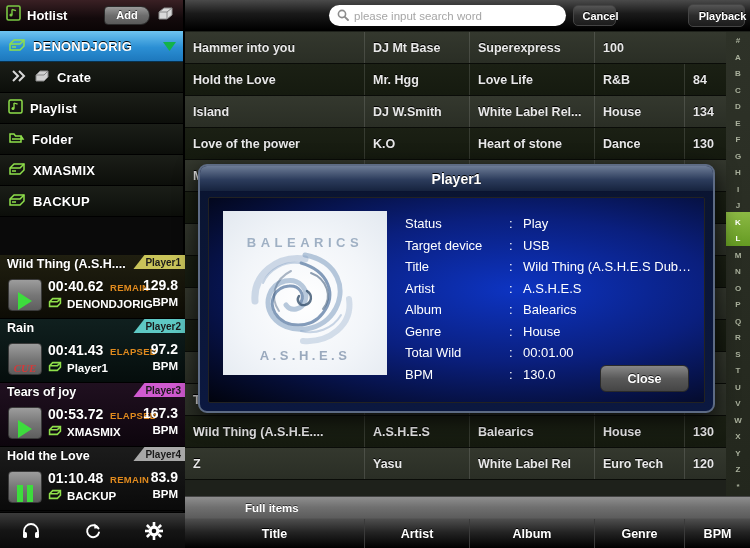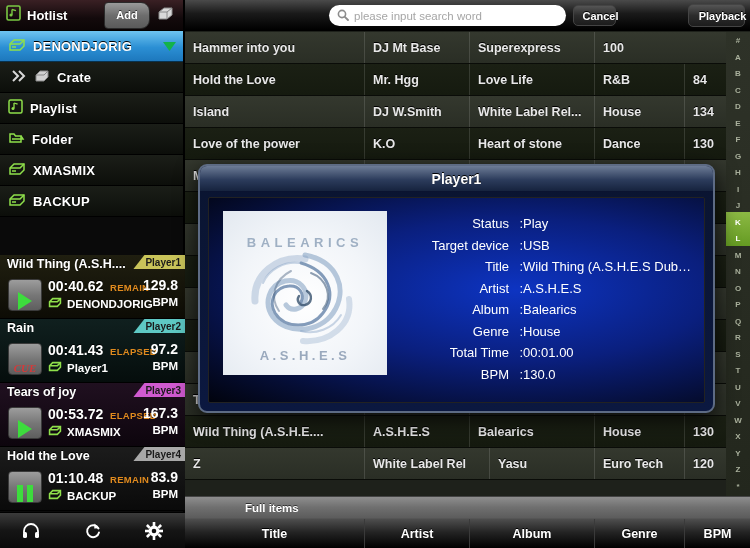--- a/index.html
+++ b/index.html
@@ -21,21 +21,21 @@
     height: 31px; width: 100%;
     background: linear-gradient(#3a2024, #130a0c 60%, #0b0506);
     display: flex; align-items: center; padding: 0 6px;
     border-bottom: 1px solid #000;
   }
   .hot-header .lbl {
     color: #fff; font-size: 13px; font-weight: bold; margin-left: 6px;
     text-shadow: 0 -1px 0 #000;
   }
   .add-btn {
-    margin-left: auto; height: 27px; min-width: 46px;
+    margin-left: auto; height: 19px; min-width: 46px;
     background: linear-gradient(#9a9a9a, #6d6d6d 50%, #5a5a5a);
     border: 1px solid #2a2a2a; border-radius: 4px 9px 9px 4px;
     color: #fff; font-size: 11px; font-weight: bold;
     display: flex; align-items: center; justify-content: center;
     text-shadow: 0 -1px 0 rgba(0,0,0,.6);
     text-align: right;
   }
   .hot-header .crate-ic { margin-left: 7px; margin-right: 3px; }
 
   .src-row {
@@ -205,21 +205,21 @@
     overflow: hidden;
   }
   #art .w1 { position: absolute; left: 10px; top: 24px; right: 10px;
              text-align: center; color: #9fb0c4; font-size: 13px;
              letter-spacing: 4.5px; font-weight: bold; }
   #art .w2 { position: absolute; left: 10px; bottom: 12px; right: 10px;
              text-align: center; color: #9aa9bd; font-size: 13px;
              letter-spacing: 3.5px; font-weight: bold; }
   #art svg { position: absolute; left: 18px; top: 32px; }
   .minfo { position: absolute; left: 196px; top: 18px; }
-  .mrow { display: flex; align-items: baseline; height: 21.5px; text-align: right; }
+  .mrow { display: flex; align-items: baseline; height: 21.5px; }
   .mrow .k { width: 104px; color: #fff; font-size: 13px; }
   .mrow .s { width: 14px; color: #fff; font-size: 13px; }
   .mrow .v { color: #fff; font-size: 13px; white-space: nowrap; }
   #close-btn {
     position: absolute; right: 15px; bottom: 10px; width: 89px; height: 27px;
     background: linear-gradient(#878787, #595959 50%, #454545);
     border: 1px solid #2a2a2a; border-radius: 6px;
     color: #fff; font-size: 12.5px; font-weight: bold;
     display: flex; align-items: center; justify-content: center;
     text-shadow: 0 -1px 0 rgba(0,0,0,.7);
@@ -559,22 +559,22 @@
       </div>
       <div class="trow even">
         <div class="cell c-title">Wild Thing (A.S.H.E....</div>
         <div class="cell c-artist">A.S.H.E.S</div>
         <div class="cell c-album">Balearics</div>
         <div class="cell c-genre">House</div>
         <div class="cell c-bpm">130</div>
       </div>
       <div class="trow odd">
         <div class="cell c-title">Z</div>
+        <div class="cell c-artist">Yasu</div>
         <div class="cell c-album">White Label Rel</div>
-        <div class="cell c-artist">Yasu</div>
         <div class="cell c-genre">Euro Tech</div>
         <div class="cell c-bpm">120</div>
       </div>
     </div>
 
     <div id="alpha">
       <div class="hiband" style="top:180px;"></div>
       <div class="a">#</div>
       <div class="a">A</div>
       <div class="a">B</div>
@@ -666,27 +666,28 @@
           <span class="k">Album</span>
           <span class="s">:</span>
           <span class="v">Balearics</span>
         </div>
         <div class="mrow">
           <span class="k">Genre</span>
           <span class="s">:</span>
           <span class="v">House</span>
         </div>
         <div class="mrow">
-          <span class="k">Total Time</span>
+          <span class="k">Total Wild</span>
           <span class="s">:</span>
           <span class="v">00:01.00</span>
         </div>
         <div class="mrow">
           <span class="k">BPM</span>
           <span class="s">:</span>
           <span class="v">130.0</span>
         </div>
       </div>
 
+      <div id="close-btn">Close</div>
     </div>
   </div>
 
 </div>
 
 </body></html>

